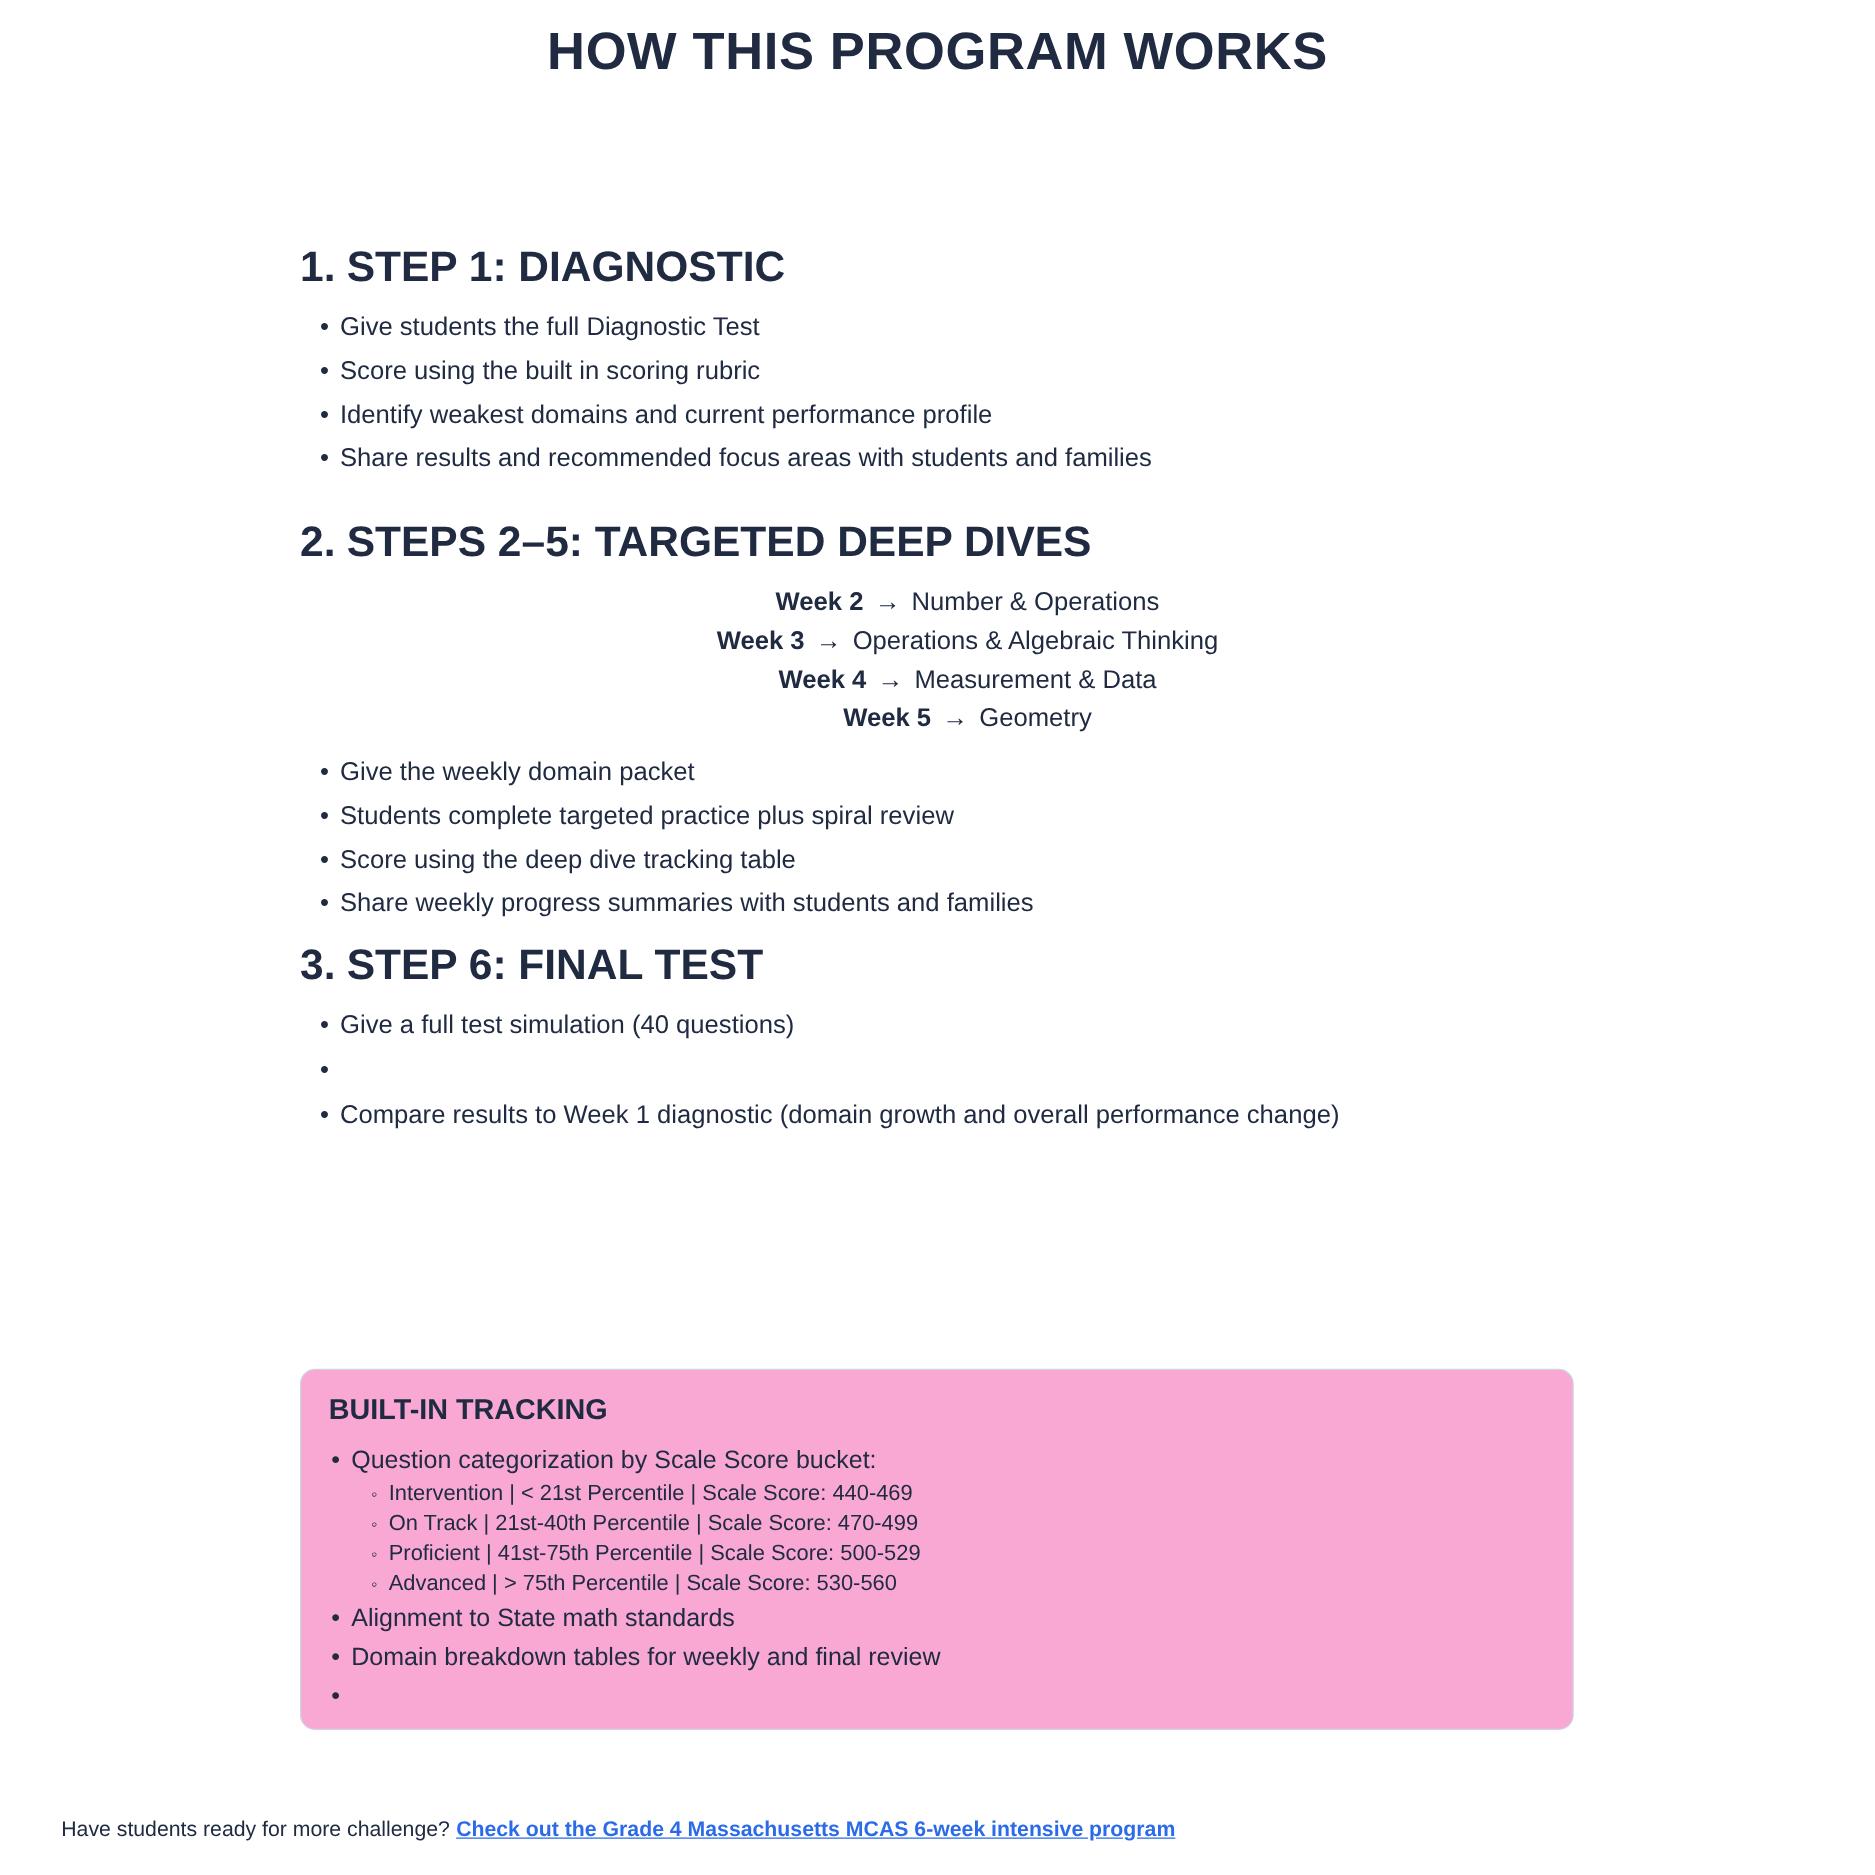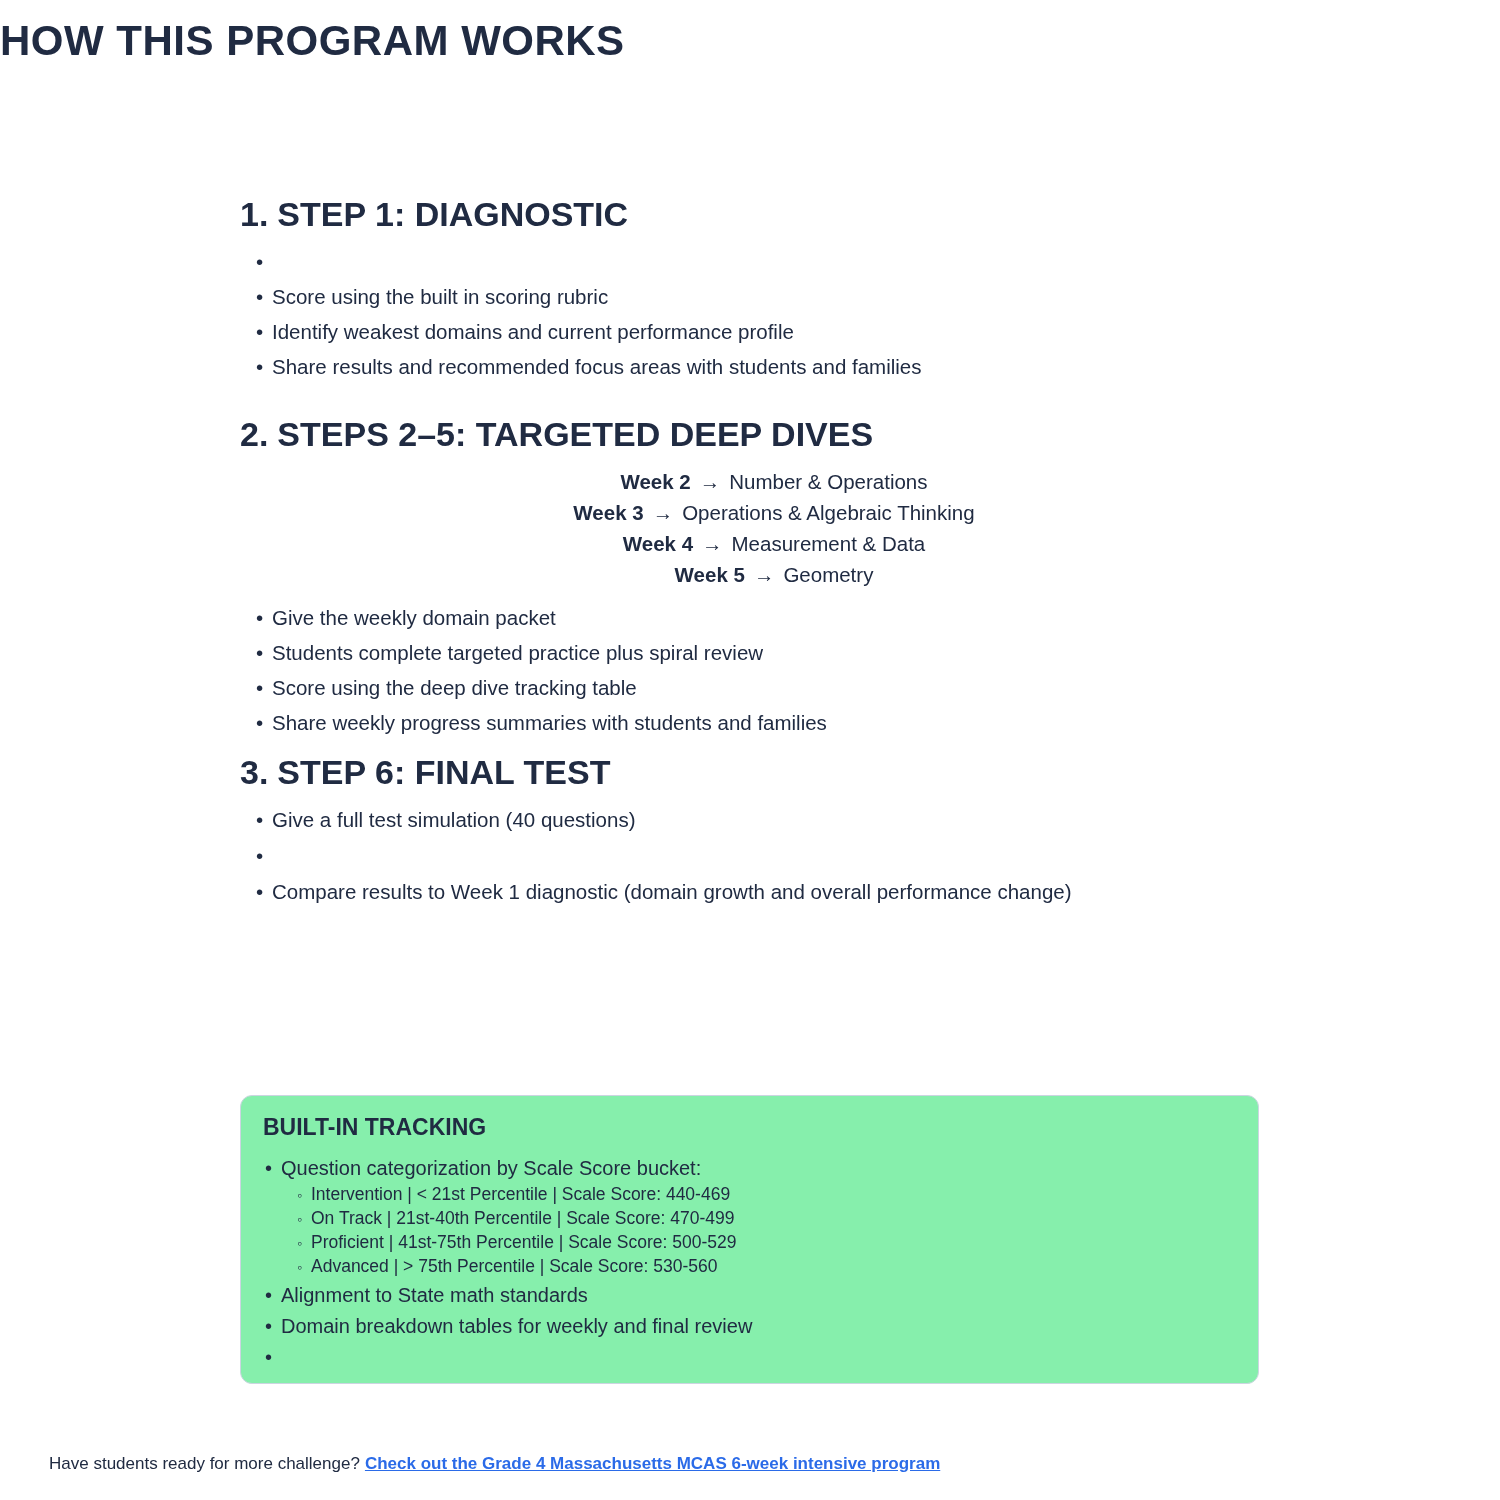--- a/index.html
+++ b/index.html
@@ -14,20 +14,21 @@
     font-family: "Liberation Sans", "DejaVu Sans", sans-serif;
     color: #202b42;
     overflow: hidden;
   }
   .title {
     position: absolute;
     top: 16px;
     left: 0;
     width: 100%;
     margin: 0;
+    text-align: center;
     font-size: 42px;
     line-height: 50px;
     font-weight: 700;
     letter-spacing: 0.5px;
   }
   .sec {
     position: absolute;
     left: 240px;
     width: 1030px;
   }
@@ -65,21 +66,21 @@
   }
   .wk-label { font-weight: 700; }
   .arrow { margin: 0 9px; }
   .track-box {
     position: absolute;
     left: 240px;
     top: 1095px;
     width: 1019px;
     height: 289px;
     box-sizing: border-box;
-    background: #86efac;
+    background: #f9a8d4;
     border: 1.5px solid #ccd5e1;
     border-radius: 12px;
     padding: 17px 22px 18px 22px;
   }
   .track-box h3 {
     margin: 0;
     font-size: 23px;
     line-height: 28px;
     font-weight: 700;
   }
@@ -129,20 +130,21 @@
 <h1 class="title">HOW THIS PROGRAM WORKS</h1>
 
 <section class="sec" id="sec1">
   <h2 class="sec-h">
     <span class="sec-num">1.</span><span>STEP 1: DIAGNOSTIC</span>
   </h2>
   <ul class="bullets">
     <li>
         <div class="row">
           <span class="mark">•</span>
+          <span class="li-text">Give students the full Diagnostic Test</span>
         </div>
       </li>
     <li>
         <div class="row">
           <span class="mark">•</span>
           <span class="li-text">Score using the built in scoring rubric</span>
         </div>
       </li>
     <li>
         <div class="row">

